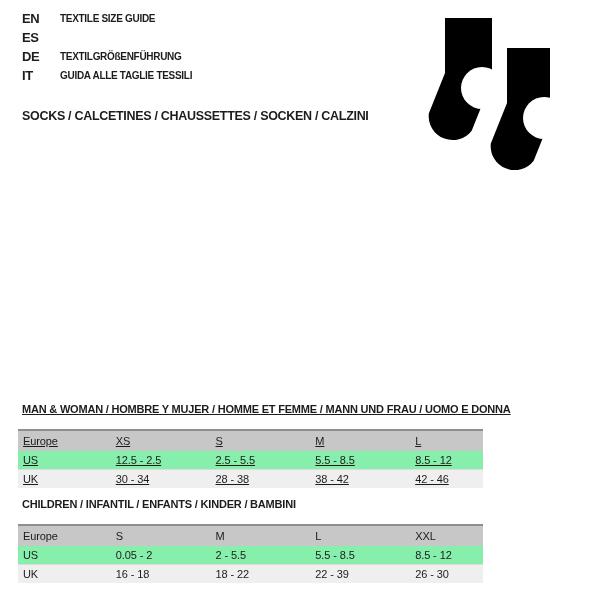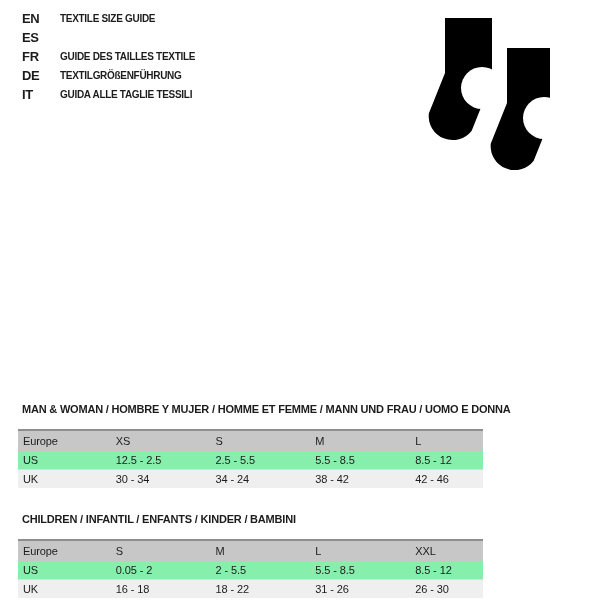--- a/index.html
+++ b/index.html
@@ -26,22 +26,22 @@
   .category-line{
     position:absolute;left:22px;top:109px;font-size:12.5px;font-weight:700;
     letter-spacing:-0.3px;white-space:nowrap;
   }
 
   
   .socks-icon{position:absolute;left:410px;top:0px;width:190px;height:190px;}
 
   
   .size-section{position:absolute;left:18px;width:465px;}
-  .sec1{top:403px;}
-  .sec2{top:513px;}
+  .sec1{top:403px;text-decoration:underline;}
+  .sec2{top:498px;}
   .size-title{
     margin:0 0 0 4px;font-size:11px;font-weight:700;letter-spacing:-0.2px;
     line-height:13px;white-space:nowrap;
   }
   .size-table{margin-top:13px;border-top:2px solid var(--border-dark);}
   .t-row{display:flex;align-items:center;height:18px;font-size:11px;letter-spacing:-0.1px;gap:32px;}
   .t-head{height:20px;background:var(--header-bg);}
   .t-row.us{background:#86efac;border-bottom:1px solid var(--hairline);}
   .t-row.alt{background:var(--alt-row);}
   .cell{display:block;}
@@ -55,33 +55,30 @@
 
   <div class="lang-block">
     <div class="lang-row">
       <span class="lang-code">EN</span>
       <span class="lang-label">TEXTILE SIZE GUIDE</span>
     </div>
     <div class="lang-row">
       <span class="lang-code">ES</span>
     </div>
     <div class="lang-row">
-      <span class="lang-code">FR</span>
-      <span class="lang-label">GUIDE DES TAILLES TEXTILE</span>
-    </div>
-    <div class="lang-row">
       <span class="lang-code">DE</span>
       <span class="lang-label">TEXTILGRÖßENFÜHRUNG</span>
     </div>
     <div class="lang-row">
       <span class="lang-code">IT</span>
       <span class="lang-label">GUIDA ALLE TAGLIE TESSILI</span>
     </div>
   </div>
 
+  <div class="category-line">SOCKS / CALCETINES / CHAUSSETTES / SOCKEN / CALZINI</div>
 
   <svg class="socks-icon" viewBox="0 0 190 190" xmlns="http://www.w3.org/2000/svg" aria-hidden="true">
     <defs>
       <g id="sock">
         <path d="M0,0 H47 V62 L26.7,112.7 A24,24 0 0 1 -16.2,95.5 L0,55 Z" fill="#000000"></path>
         <circle cx="37" cy="70" r="21" fill="#ffffff"></circle>
       </g>
     </defs>
     <use href="#sock" transform="translate(35,18)"></use>
     <use href="#sock" transform="translate(97,48)"></use>
@@ -100,21 +97,21 @@
       <div class="t-row us">
         <span class="cell region">US</span>
         <span class="cell val">12.5 - 2.5</span>
         <span class="cell val">2.5 - 5.5</span>
         <span class="cell val">5.5 - 8.5</span>
         <span class="cell val">8.5 - 12</span>
       </div>
       <div class="t-row alt">
         <span class="cell region">UK</span>
         <span class="cell val">30 - 34</span>
-        <span class="cell val">34 - 24</span>
+        <span class="cell val">28 - 38</span>
         <span class="cell val">38 - 42</span>
         <span class="cell val">42 - 46</span>
       </div>
     </div>
   </section>
 
   <section class="size-section sec2">
     <h2 class="size-title">CHILDREN / INFANTIL / ENFANTS / KINDER / BAMBINI</h2>
     <div class="size-table">
       <div class="t-row t-head">
@@ -128,19 +125,19 @@
         <span class="cell region">US</span>
         <span class="cell val">0.05 - 2</span>
         <span class="cell val">2 - 5.5</span>
         <span class="cell val">5.5 - 8.5</span>
         <span class="cell val">8.5 - 12</span>
       </div>
       <div class="t-row alt">
         <span class="cell region">UK</span>
         <span class="cell val">16 - 18</span>
         <span class="cell val">18 - 22</span>
-        <span class="cell val">31 - 26</span>
+        <span class="cell val">22 - 39</span>
         <span class="cell val">26 - 30</span>
       </div>
     </div>
   </section>
 
 </div>
 
 </body></html>

